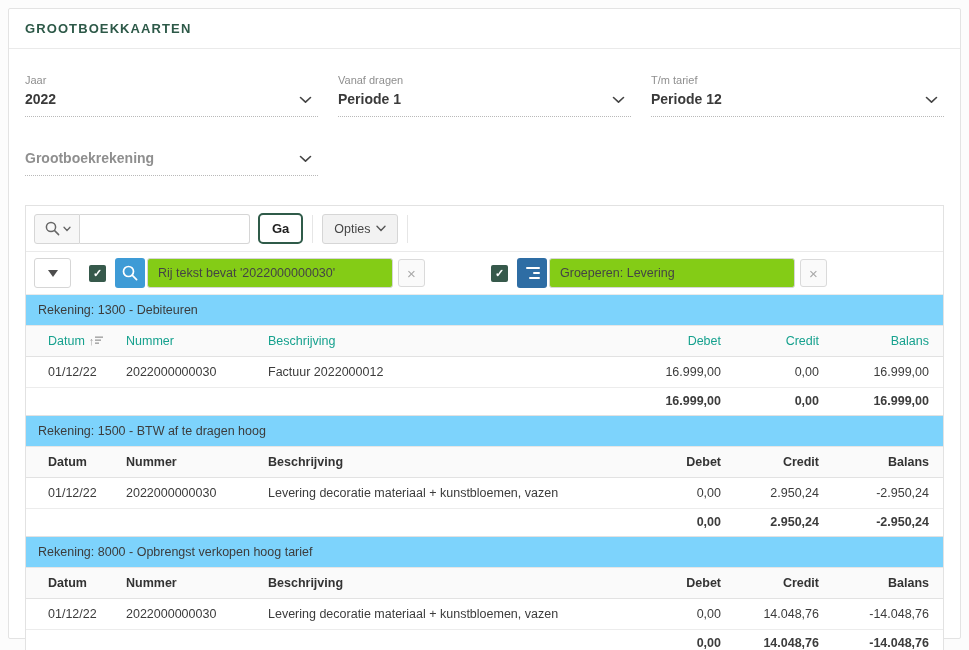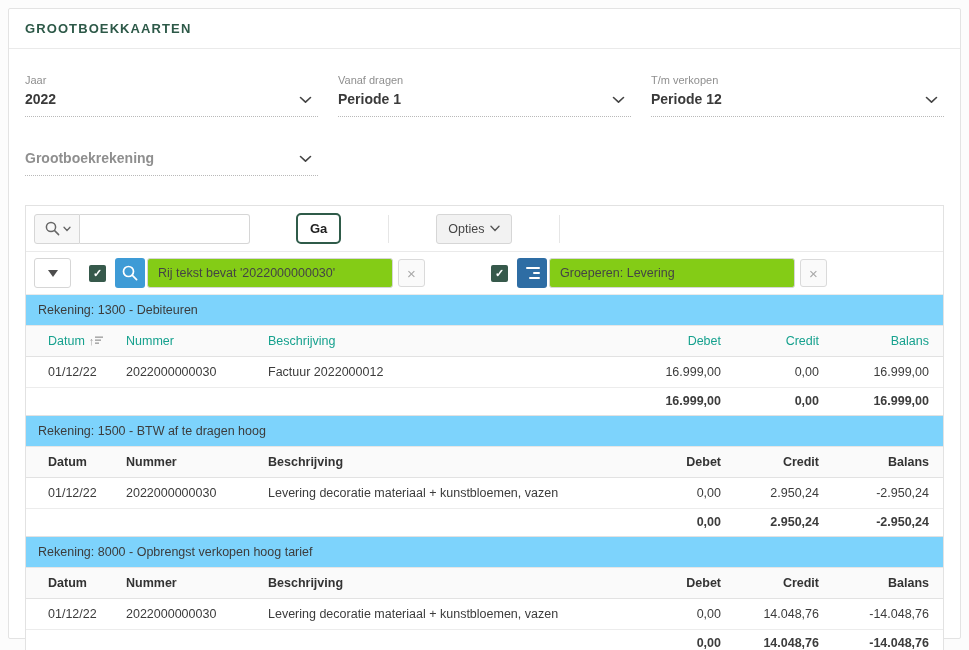--- a/index.html
+++ b/index.html
@@ -18,21 +18,21 @@
   .field .flabel { font-size:11px; line-height:14px; color:#8f8f8f; min-height:14px; }
   .field .fvalue { font-size:14px; line-height:20px; color:#3a3a3a; margin-top:2px; min-height:20px;font-weight:bold; }
   .field .fvalue.placeholder { color:#8f8f8f; }
   .field .chev { position:absolute; right:6px; bottom:12px; }
   .filter-row.single .field { flex:0 0 calc((100% - 40px)/3); }
 
   
   .report { margin:0 16px; border:1px solid #e2e2e2; }
 
   
-  .searchbar { display:flex; align-items:center; padding:7px 8px; border-bottom:1px solid #eaeaea;gap:38px; }
+  .searchbar { display:flex; align-items:center; padding:7px 8px; border-bottom:1px solid #eaeaea; }
   .search-group { display:flex; }
   .lens-btn { width:46px; height:30px; background:#f7f7f7; border:1px solid #d6d6d6; border-radius:3px 0 0 3px;
               display:flex; align-items:center; justify-content:center; gap:2px; cursor:pointer; }
   .search-input { width:170px; height:30px; border:1px solid #d6d6d6; border-left:none; border-radius:0 3px 3px 0;
                   font-size:13px; padding:0 8px; color:#333; outline:none; font-family:"Liberation Sans",sans-serif; }
   .go-btn { margin-left:8px; height:31px; padding:0 12px; background:#fff; border:2px solid #2f5b49; border-radius:5px;
             font-size:13px; font-weight:700; color:#222; cursor:pointer; font-family:"Liberation Sans",sans-serif; }
   .vsep { width:1px; height:28px; background:#e6e6e6; margin:0 9px; }
   .opties-btn { height:30px; padding:0 11px; background:#f2f2f2; border:1px solid #d6d6d6; border-radius:3px;
                 font-size:12.5px; color:#454545; display:flex; align-items:center; gap:6px; cursor:pointer;
@@ -93,21 +93,21 @@
             </svg>
         </div>
         <div class="field">
           <div class="flabel">Vanaf dragen</div>
           <div class="fvalue">Periode 1</div>
           <svg class="chev" width="13" height="8" viewBox="0 0 13 8">
               <path d="M1.5 1.5 L6.5 6.2 L11.5 1.5" fill="none" stroke="#444" stroke-width="1.6" stroke-linecap="round" stroke-linejoin="round"></path>
             </svg>
         </div>
         <div class="field">
-          <div class="flabel">T/m verkopen</div>
+          <div class="flabel">T/m tarief</div>
           <div class="fvalue">Periode 12</div>
           <svg class="chev" width="13" height="8" viewBox="0 0 13 8">
               <path d="M1.5 1.5 L6.5 6.2 L11.5 1.5" fill="none" stroke="#444" stroke-width="1.6" stroke-linecap="round" stroke-linejoin="round"></path>
             </svg>
         </div>
       </div>
       <div class="filter-row single">
         <div class="field">
           <div class="flabel"></div>
           <div class="fvalue placeholder">Grootboekrekening</div>

